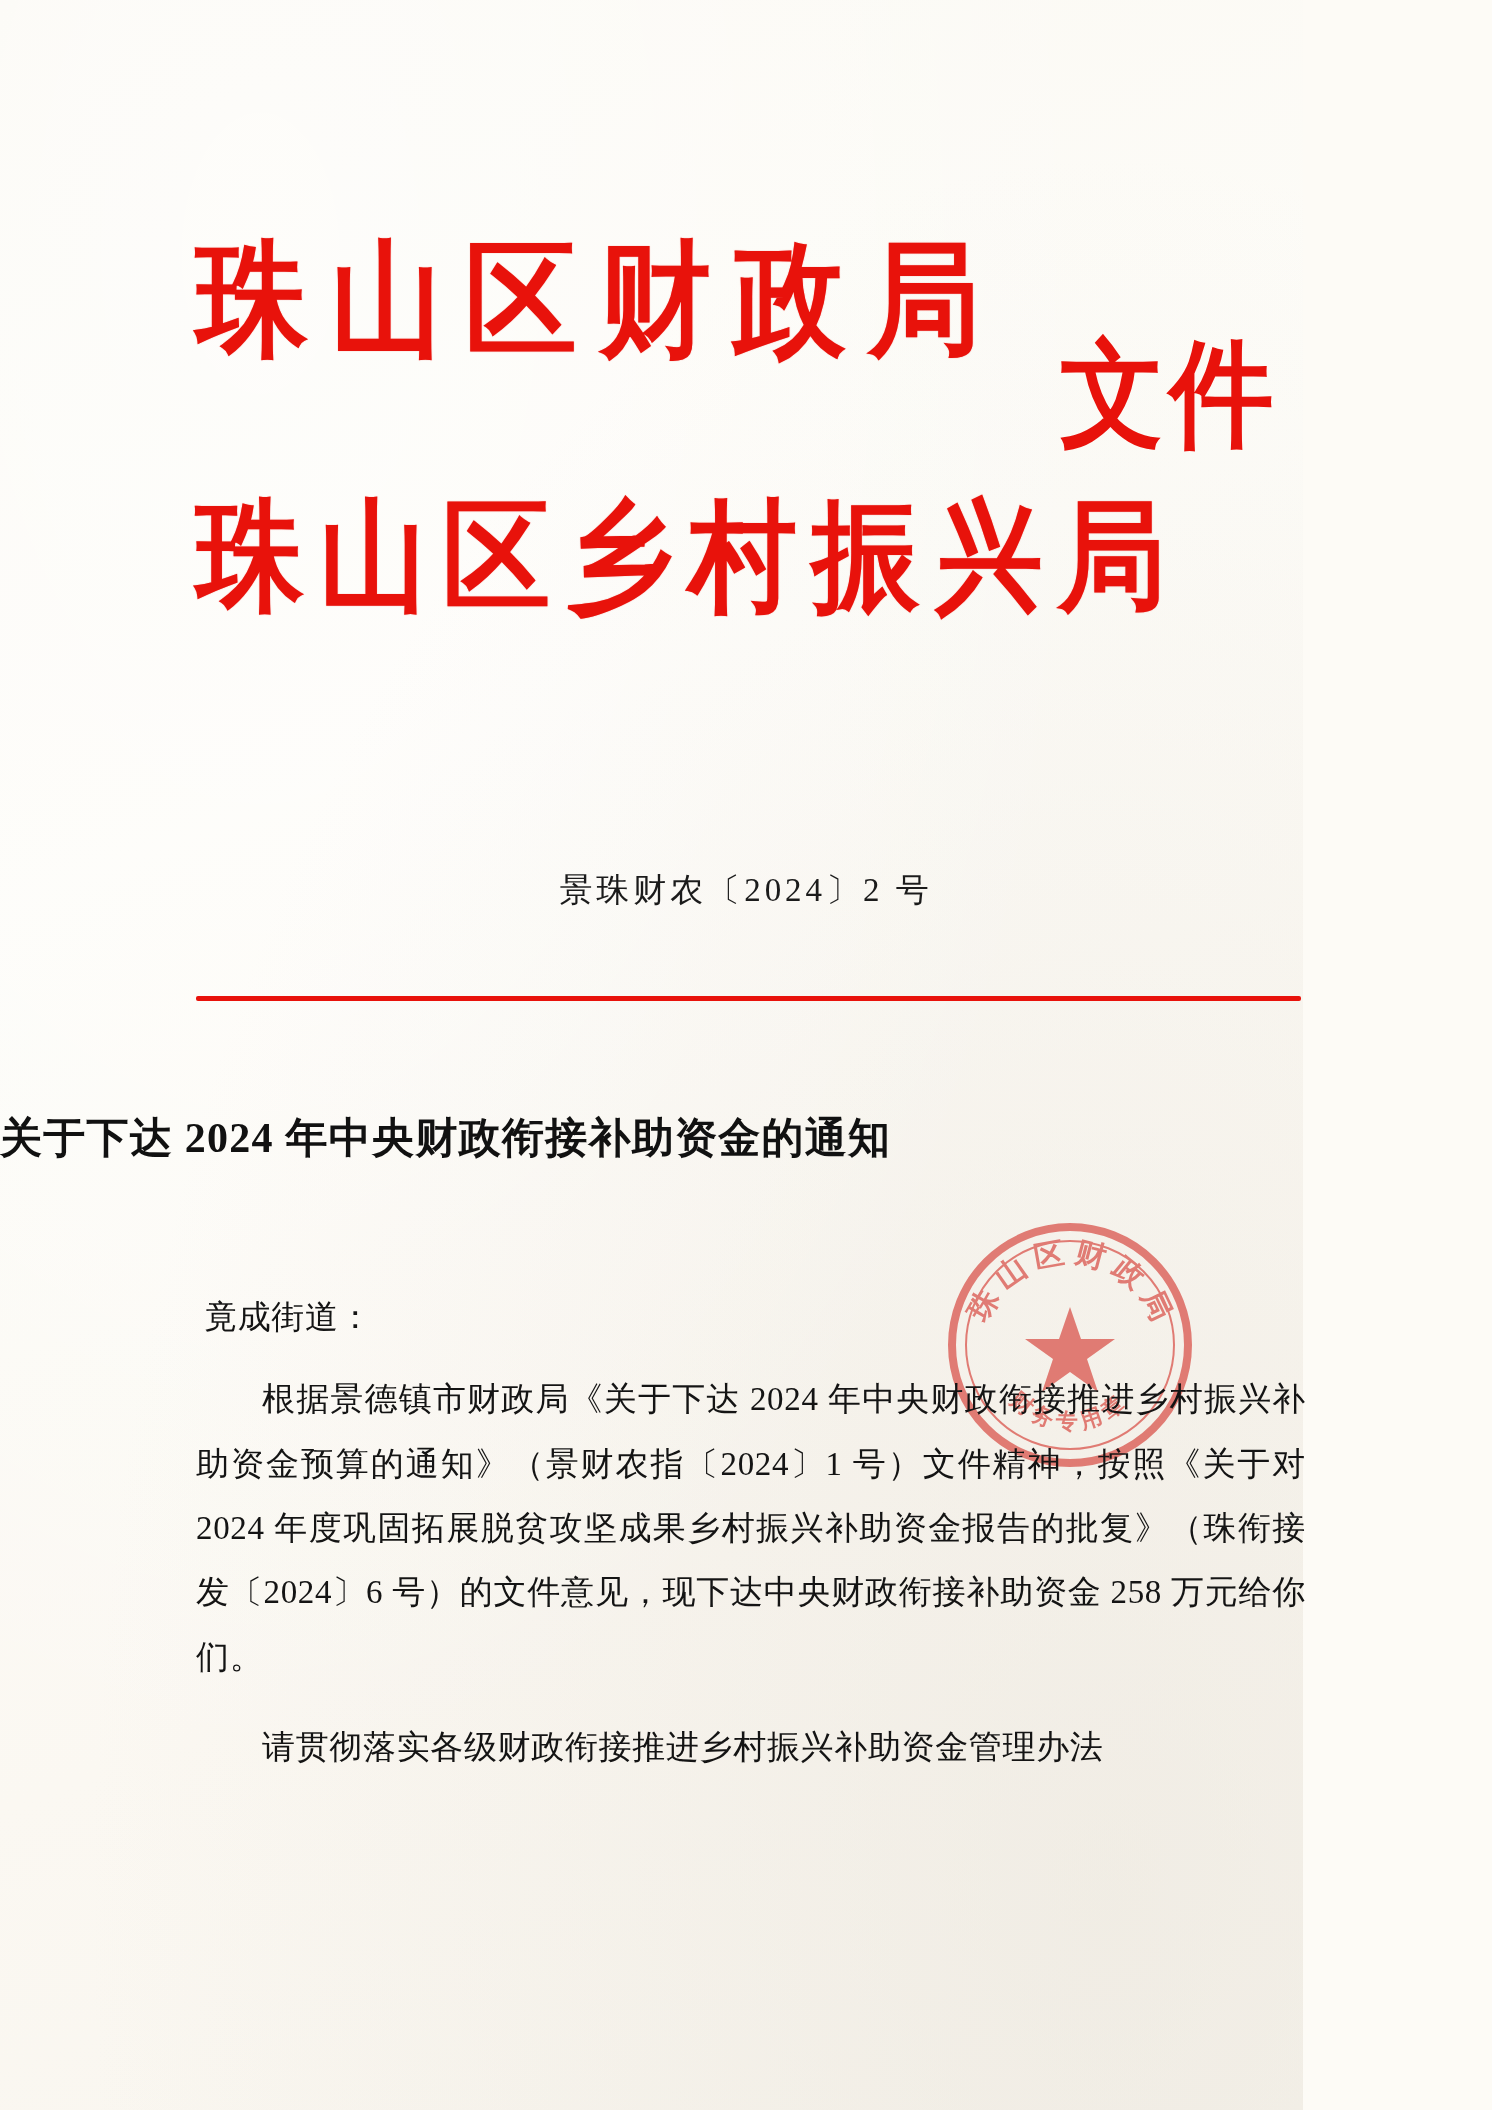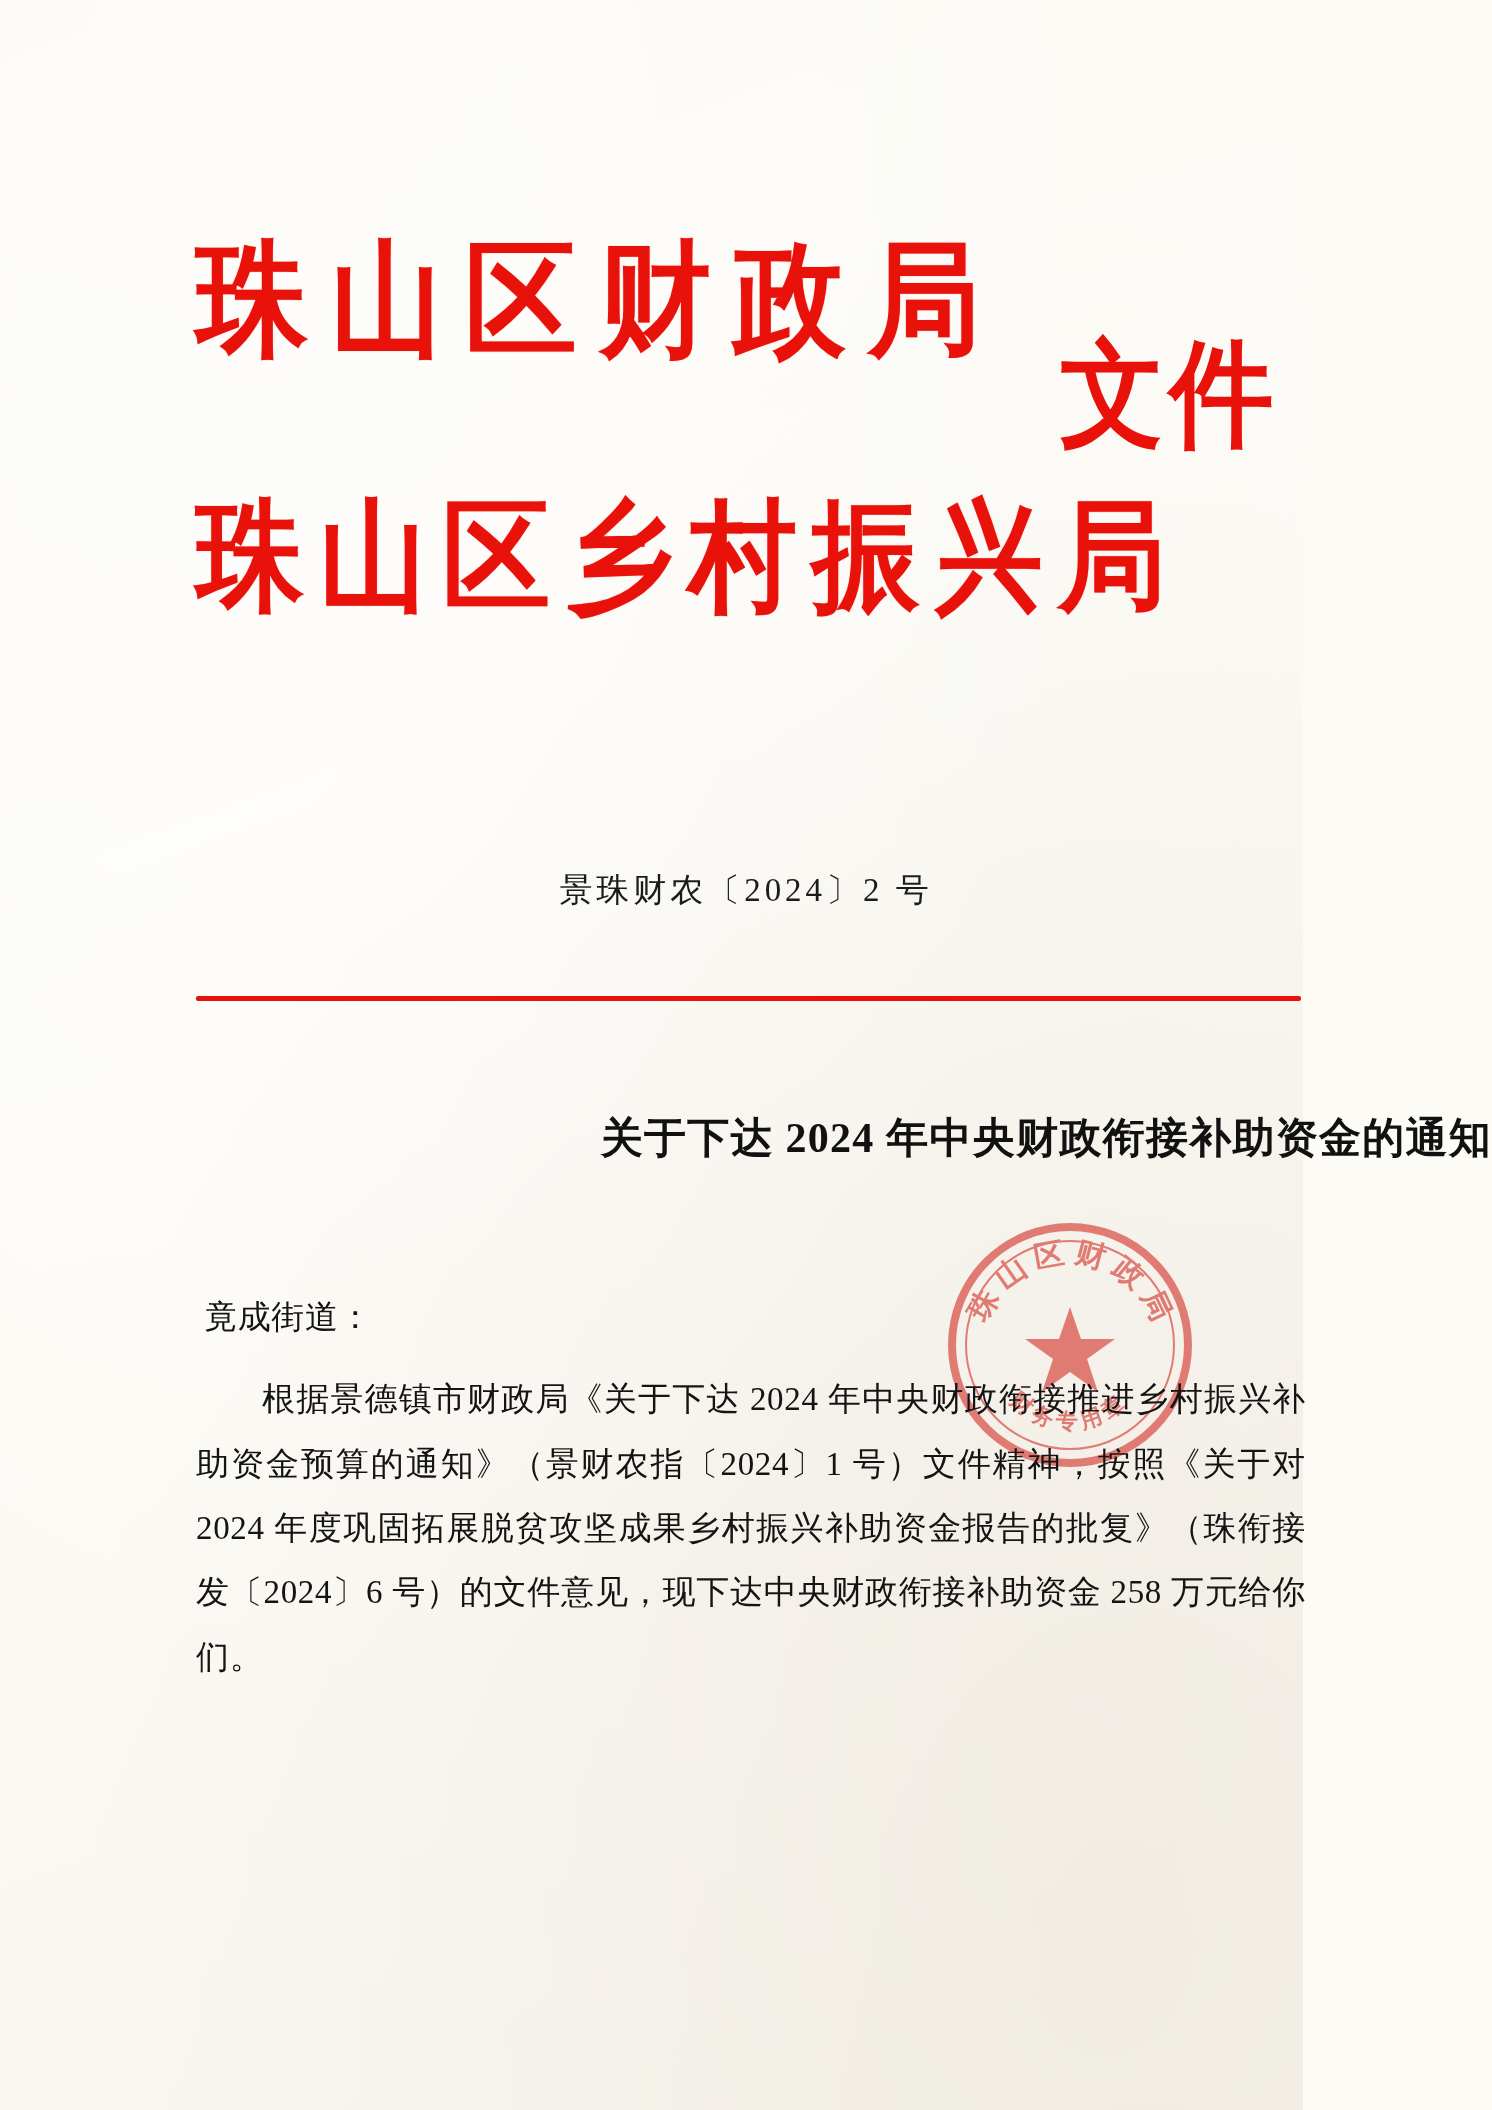--- a/index.html
+++ b/index.html
@@ -99,21 +99,21 @@
     background: #e8120b;
     border-radius: 2px;
   }
 
   
   .doc-title {
     position: absolute;
     left: 0;
     top: 1110px;
     width: 1492px;
-    text-align: right;
+    text-align: left;
     font-size: 42px;
     font-weight: bold;
     color: #111;
     letter-spacing: 0.03em;
     font-family: "Liberation Serif", serif;
   }
 
   
   .body-block {
     position: absolute;
@@ -178,14 +178,15 @@
       <path id="sealBottomArc" d="M 62 176 A 80 80 0 0 0 198 176" fill="none"></path>
       <text font-family="DejaVu Sans, sans-serif" font-size="22" font-weight="bold" fill="#d4342c" letter-spacing="5">
         <textPath href="#sealBottomArc" startOffset="8%">财务专用章</textPath>
       </text>
     </svg>
   </div>
 
   <div class="body-block">
     <p class="salutation">竟成街道：</p>
     <p class="para">根据景德镇市财政局《关于下达 2024 年中央财政衔接推进乡村振兴补助资金预算的通知》（景财农指〔2024〕1 号）文件精神，按照《关于对 2024 年度巩固拓展脱贫攻坚成果乡村振兴补助资金报告的批复》（珠衔接发〔2024〕6 号）的文件意见，现下达中央财政衔接补助资金 258 万元给你们。</p>
+    <p class="para">请贯彻落实各级财政衔接推进乡村振兴补助资金管理办法</p>
   </div>
 </div>
 
 </body></html>

